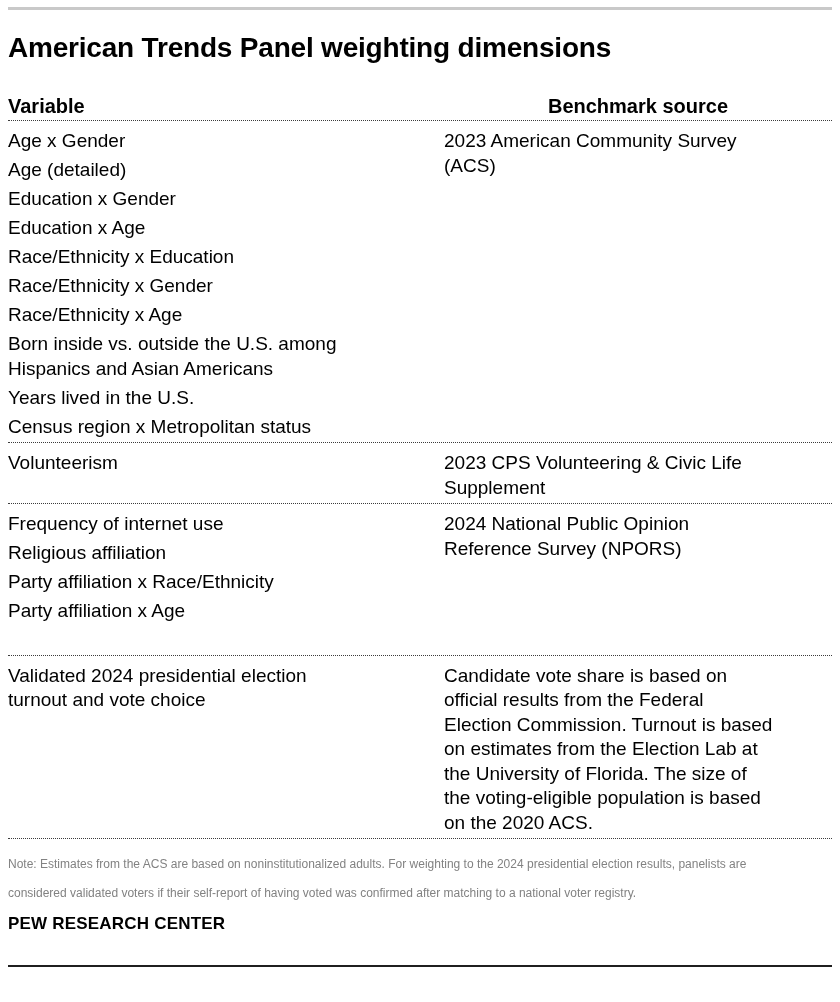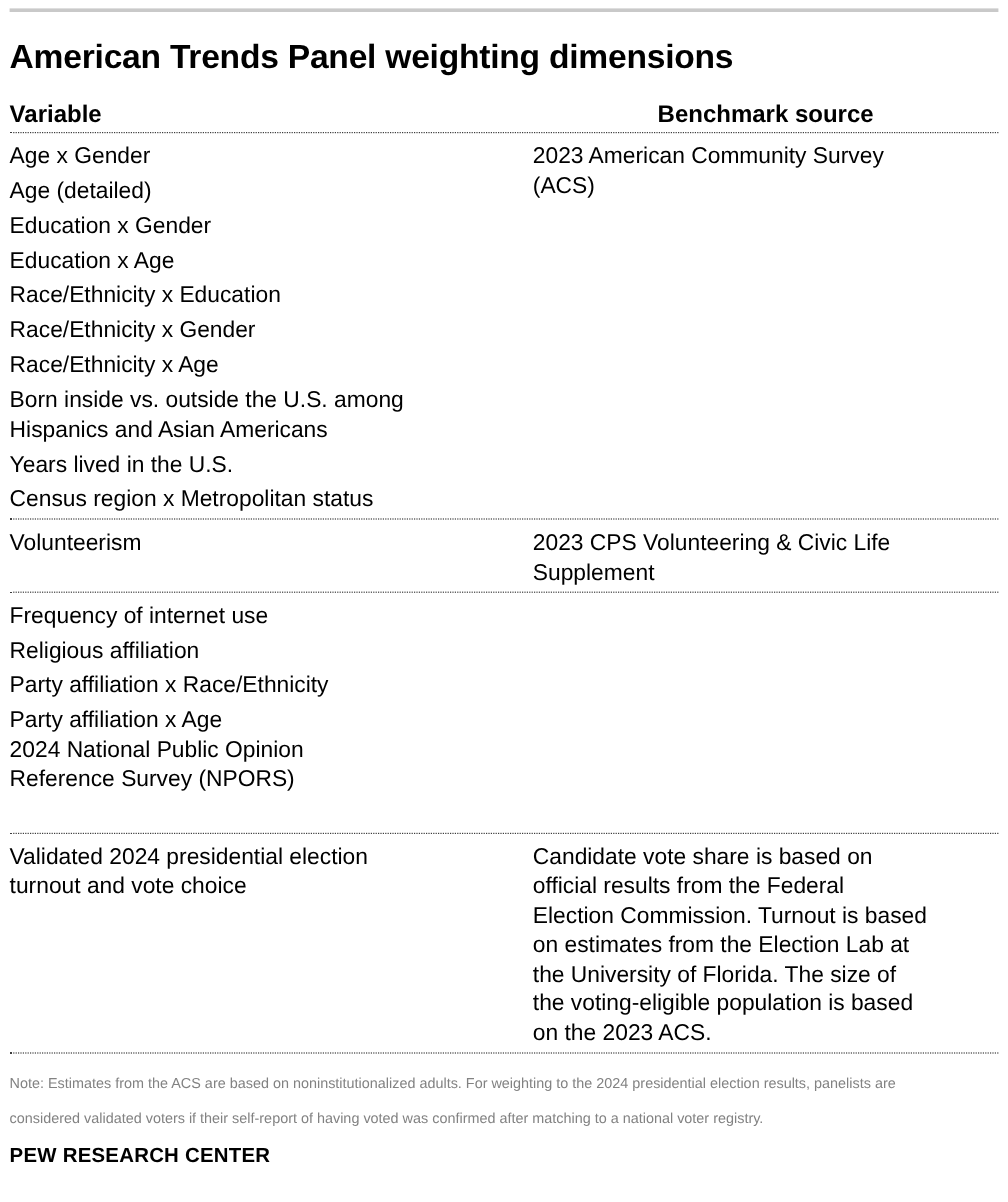--- a/index.html
+++ b/index.html
@@ -31,40 +31,40 @@
   h1.title {
     font-size: 28px;
     line-height: 34px;
     font-weight: bold;
     margin: 21px 0 0 0;
     letter-spacing: -0.2px;
   }
 
   .thead {
     display: flex;
-    margin-top: 20px;
+    margin-top: 30px;
     padding-bottom: 3px;
     border-bottom: 1px dotted #3c3c3c;
   }
   .th {
     font-size: 20px;
     line-height: 22px;
     font-weight: bold;
   }
   .th-var   { width: 436px; }
   .th-bench { width: 388px; text-align: center; }
 
   .trow {
     display: flex;
     padding-top: 8px;
     padding-bottom: 3px;
     border-bottom: 1px dotted #3c3c3c;
   }
   
-  .trow:nth-child(3) { padding-bottom: 31px; flex-direction: column; }
+  .trow:nth-child(3) { padding-bottom: 31px; }
 
   .td {
     font-size: 19px;
     line-height: 24.5px;
     color: #000000;
   }
   .td-var {
     width: 436px;
     box-sizing: border-box;
     padding-right: 76px; 
@@ -142,21 +142,21 @@
           </div>
     </div>
     <div class="td td-bench">2024 National Public Opinion Reference Survey (NPORS)</div>
   </div>
       <div class="trow">
     <div class="td td-var">
       <div class="varlist">
             <div class="var-item">Validated 2024 presidential election turnout and vote choice</div>
           </div>
     </div>
-    <div class="td td-bench">Candidate vote share is based on official results from the Federal Election Commission. Turnout is based on estimates from the Election Lab at the University of Florida. The size of the voting-eligible population is based on the 2023 ACS.</div>
+    <div class="td td-bench">Candidate vote share is based on official results from the Federal Election Commission. Turnout is based on estimates from the Election Lab at the University of Florida. The size of the voting-eligible population is based on the 2020 ACS.</div>
   </div>
     </div>
 
   <p class="note">Note: Estimates from the ACS are based on noninstitutionalized adults. For weighting to the 2024 presidential election results, panelists are considered validated voters if their self-report of having voted was confirmed after matching to a national voter registry.</p>
 
   <div class="footer">PEW RESEARCH CENTER</div>
 
   <div class="bottom-rule"></div>
 </div>
 

